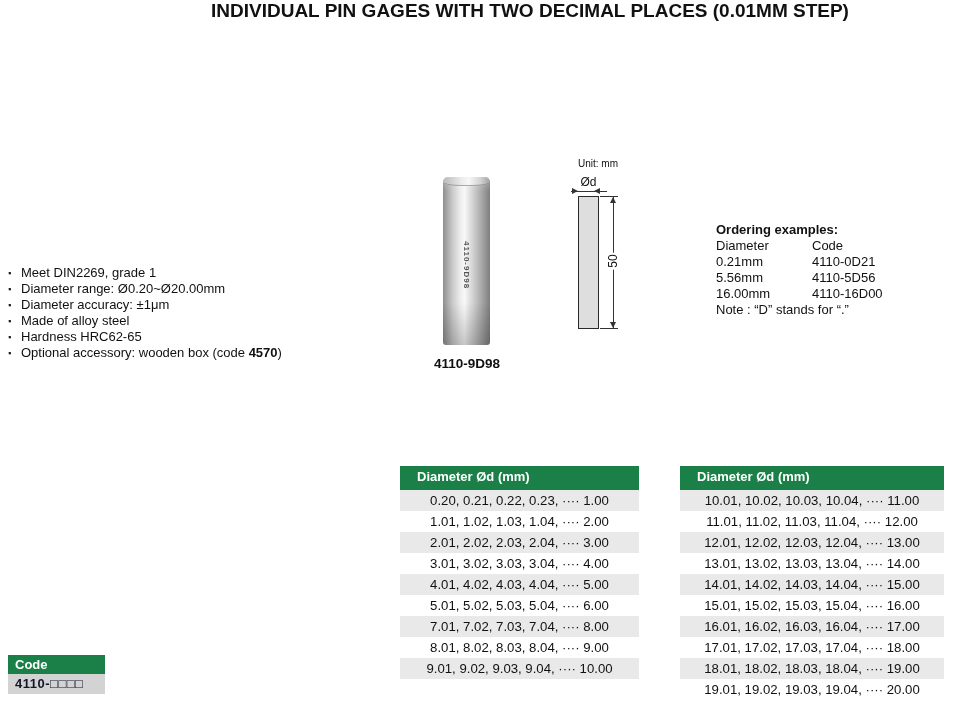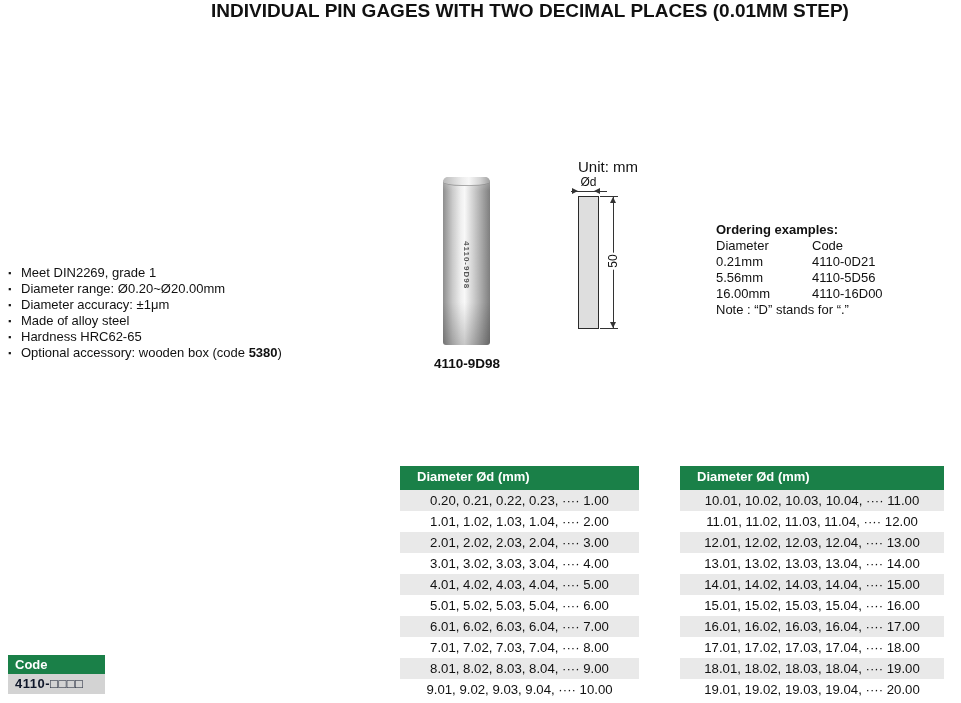--- a/index.html
+++ b/index.html
@@ -44,21 +44,21 @@
     writing-mode: vertical-rl; font-size: 8px; color: #3a3a3a;
     font-weight: bold; letter-spacing: 1px; opacity: 0.85;
   }
   #pin-caption {
     position: absolute; left: 427px; top: 356px; width: 80px;
     text-align: center; font-weight: bold; font-size: 13.5px;
   }
 
   
   #drawing { position: absolute; left: 560px; top: 158px; width: 90px; height: 185px; }
-  #unit-label { position: absolute; left: 18px; top: 0; font-size: 15px; white-space: nowrap; }
+  #unit-label { position: absolute; left: 18px; top: 0; font-size: 10px; white-space: nowrap; }
   #od-label { position: absolute; left: 17px; top: 17px; width: 23px; text-align: center; font-size: 12px; }
   .line { position: absolute; background: #333; }
   #dim-h  { left: 11px; top: 33px; width: 36px; height: 1px; }
   #pin-rect {
     position: absolute; left: 18px; top: 38px; width: 21px; height: 133px;
     background: #dedede; border: 1px solid #2a2a2a;
   }
   #ext-top { left: 40px; top: 38px;  width: 18px; height: 1px; }
   #ext-bot { left: 40px; top: 170px; width: 18px; height: 1px; }
   #dim-v   { left: 53px; top: 39px;  width: 1px;  height: 131px; }
@@ -127,21 +127,21 @@
     <div class="feat">
       <span class="bullet">▪</span>
       <span>Made of alloy steel</span>
     </div>
     <div class="feat">
       <span class="bullet">▪</span>
       <span>Hardness HRC62-65</span>
     </div>
     <div class="feat">
       <span class="bullet">▪</span>
-      <span><span>Optional accessory: wooden box (code </span><b>5380</b><span>)</span></span>
+      <span><span>Optional accessory: wooden box (code </span><b>4570</b><span>)</span></span>
     </div>
   </div>
 
   <div id="pin-photo">
     <div class="pin-cap"></div>
     <div class="pin-marking">
       <span>4110-9D98</span>
     </div>
   </div>
   <div id="pin-caption">4110-9D98</div>
@@ -179,21 +179,20 @@
   </div>
 
   <div id="table-left" class="dtable">
     <div class="thead">Diameter Ød (mm)</div>
     <div class="trow">0.20, 0.21, 0.22, 0.23, ···· 1.00</div>
     <div class="trow">1.01, 1.02, 1.03, 1.04, ···· 2.00</div>
     <div class="trow">2.01, 2.02, 2.03, 2.04, ···· 3.00</div>
     <div class="trow">3.01, 3.02, 3.03, 3.04, ···· 4.00</div>
     <div class="trow">4.01, 4.02, 4.03, 4.04, ···· 5.00</div>
     <div class="trow">5.01, 5.02, 5.03, 5.04, ···· 6.00</div>
-    <div class="trow">6.01, 6.02, 6.03, 6.04, ···· 7.00</div>
     <div class="trow">7.01, 7.02, 7.03, 7.04, ···· 8.00</div>
     <div class="trow">8.01, 8.02, 8.03, 8.04, ···· 9.00</div>
     <div class="trow">9.01, 9.02, 9.03, 9.04, ···· 10.00</div>
   </div>
 
   <div id="table-right" class="dtable">
     <div class="thead">Diameter Ød (mm)</div>
     <div class="trow">10.01, 10.02, 10.03, 10.04, ···· 11.00</div>
     <div class="trow">11.01, 11.02, 11.03, 11.04, ···· 12.00</div>
     <div class="trow">12.01, 12.02, 12.03, 12.04, ···· 13.00</div>

